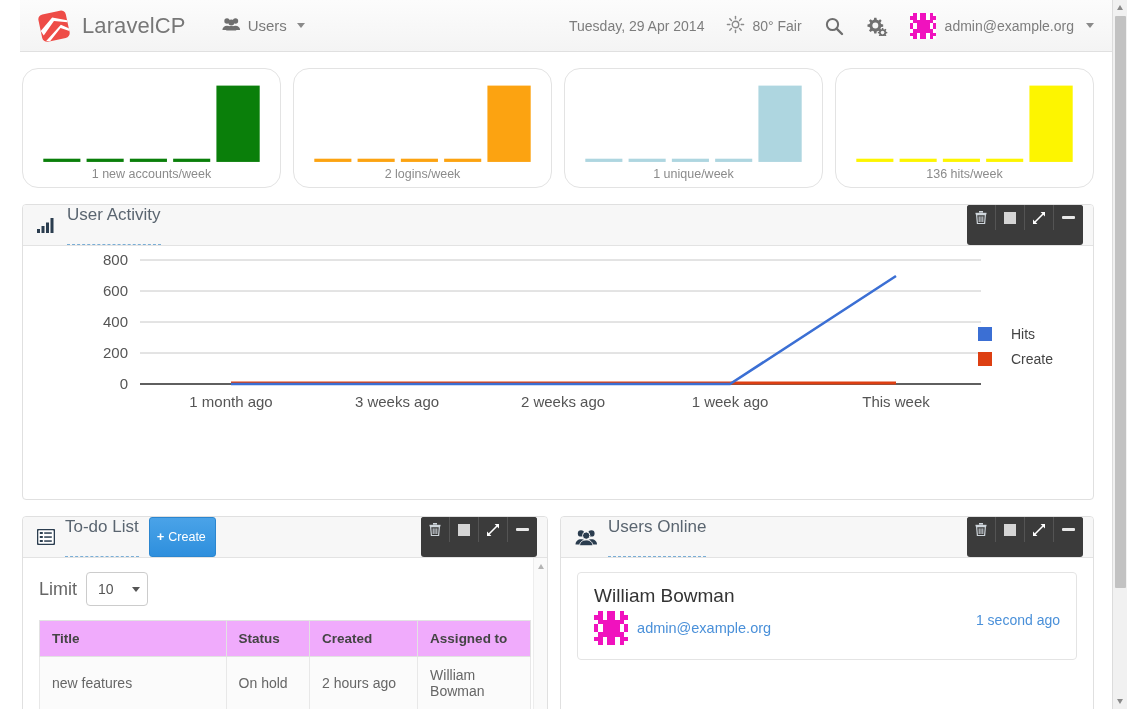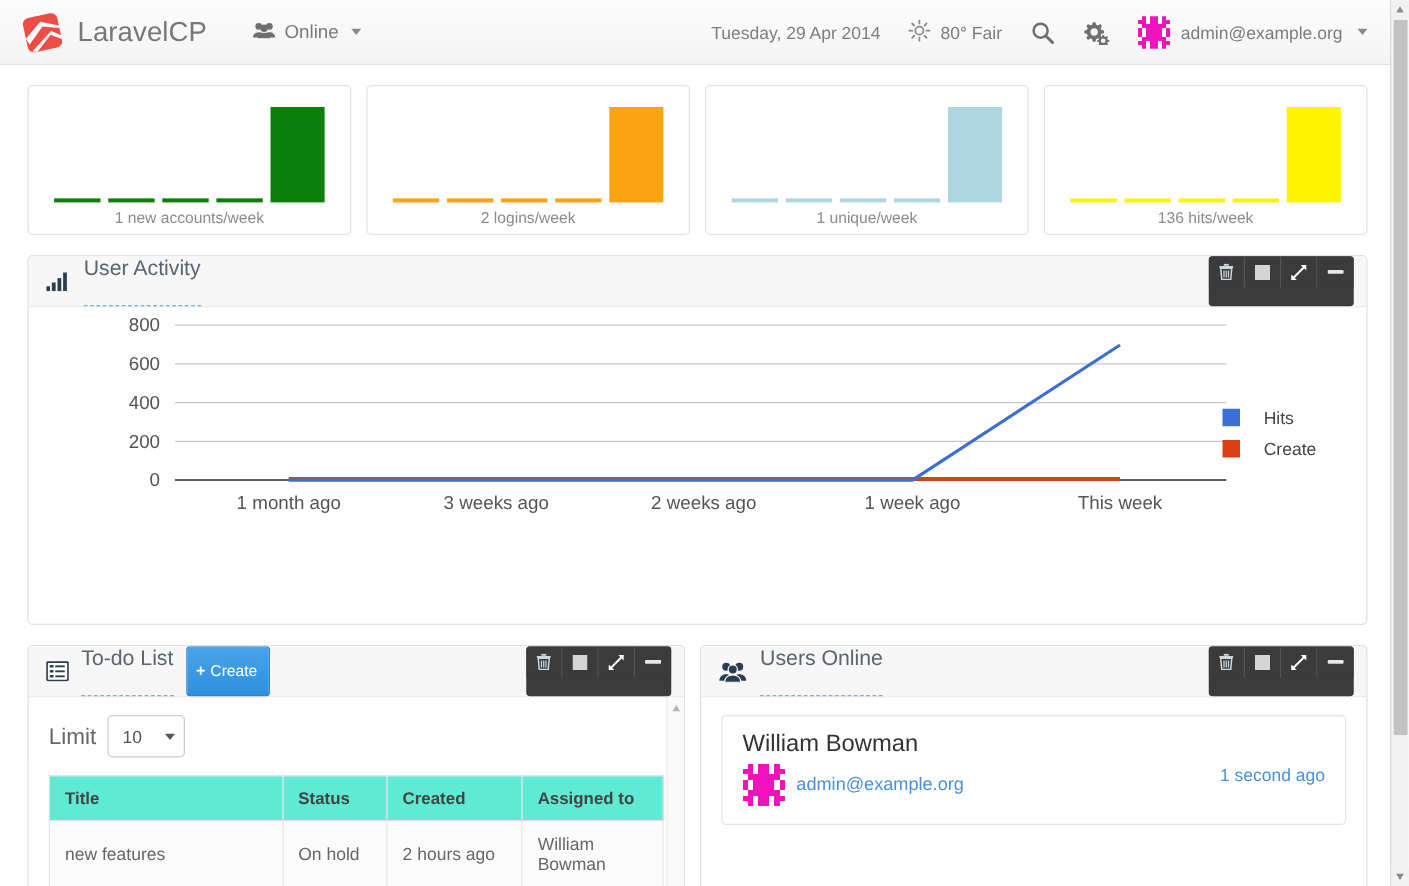--- a/index.html
+++ b/index.html
@@ -32,20 +32,21 @@
     position:absolute; left:2px; top:16px; width:11px; height:572px;
     background:#c2c2c2; border-radius:1px;
   }
 
   
   .navbar {
     height:52px; background:linear-gradient(to bottom,#fcfcfc 0%, #f4f4f4 100%);
     border-bottom:1px solid #e0e0e0;
     display:flex; padding:0 12px 0 18px;
     position:relative;
+    margin-left:20px;
   }
   .brand { display:flex; align-items:center; gap:10px; margin-right:28px; }
   .logo {
     width:34px; height:34px; position:relative; flex:none;
   }
   .brand-name { font-size:22px; color:#777; font-weight:400; letter-spacing:.1px; }
   .nav-item {
     display:flex; align-items:center; gap:7px;
     font-size:15px; color:#7a7a7a; cursor:pointer; padding:6px 8px;
   }
@@ -53,21 +54,21 @@
   .nav-right { margin-left:auto; display:flex; align-items:center; gap:22px; padding-right:6px;}
   .nav-date { font-size:14px; color:#7d7d7d; }
   .nav-weather { display:flex; align-items:center; gap:7px; font-size:14px; color:#7d7d7d; }
   .nav-icon-btn { cursor:pointer; display:flex; align-items:center; }
   .nav-user { display:flex; align-items:center; gap:9px; font-size:14px; color:#7d7d7d; cursor:pointer; }
   .identicon { image-rendering: pixelated; display:block; }
 
   
   .stats-row { display:flex; gap:12px; padding:16px 18px 0 22px; }
   .stat-box {
-    flex:1; height:120px; background:#fff; border:1px solid #e3e3e3; border-radius:4px;
+    flex:1; height:120px; background:#fff; border:1px solid #e3e3e3; border-radius:16px;
     padding:8px 10px 6px 10px; display:flex; flex-direction:column; position:relative;
   }
   .spark { flex:1; position:relative; }
   .spark svg { position:absolute; left:0; bottom:0; width:100%; height:100%; }
   .stat-label { text-align:center; font-size:12.5px; color:#8b8b8b; padding-top:4px;}
 
   
   .panel {
     background:#fff; border:1px solid #e0e0e0; border-radius:4px; margin:16px 18px 0 22px;
     position:relative;
@@ -119,21 +120,21 @@
   .search-input {
     margin-left:auto; width:202px; height:34px; border:1px solid #ddd; border-radius:4px;
     font-size:14px; color:#555; padding:0 12px; outline:none; background:#fff;
     font-family:"Liberation Sans", sans-serif;
   }
   .search-input::placeholder { color:#b0b0b0; }
 
   table.todo { width:100%; border-collapse:collapse; font-size:14px; }
   table.todo th {
     text-align:left; font-weight:bold; color:#444; font-size:13.5px;
-    padding:10px 12px; border:1px solid #e2e2e2; background:#5eead4;
+    padding:10px 12px; border:1px solid #e2e2e2; background:#f0abfc;
   }
   table.todo td {
     padding:10px 12px; border:1px solid #e8e8e8; color:#666; background:#fbfbfb;
   }
 
   .inner-scrollbar {
     position:absolute; right:0; top:41px; width:14px; bottom:0; background:#fafafa; border-left:1px solid #ededed;
   }
   .itri { position:absolute; left:3.5px; top:6px; width:0;height:0;border-left:3.5px solid transparent;border-right:3.5px solid transparent;border-bottom:5px solid #b4b4b4;}
 
@@ -170,21 +171,21 @@
       <span>
         <svg width="19" height="14" viewBox="0 0 19 14">
           <circle cx="5" cy="4" r="2.7" fill="#6f6f6f"></circle>
           <circle cx="13.5" cy="4" r="2.7" fill="#6f6f6f"></circle>
           <circle cx="9.3" cy="5.6" r="3" fill="#6f6f6f"></circle>
           <path d="M0.4 13c0-2.6 2-4.2 4.6-4.2S9.6 10.4 9.6 13z" fill="#6f6f6f"></path>
           <path d="M8.9 13c0-2.6 2-4.2 4.6-4.2S18.1 10.4 18.1 13z" fill="#6f6f6f"></path>
           <path d="M4.2 13.6c0-2.8 2.2-4.5 5-4.5s5 1.7 5 4.5z" fill="#6f6f6f"></path>
         </svg>
       </span>
-      <span>Online</span>
+      <span>Users</span>
       <span class="caret"></span>
     </div>
 
     <div class="nav-right">
       <span class="nav-date">Tuesday, 29 Apr 2014</span>
 
       <span class="nav-weather">
         <span>
           <svg width="19" height="19" viewBox="0 0 20 20">
             <circle cx="10" cy="10" r="3.4" fill="none" stroke="#8a8a8a" stroke-width="1.5"></circle>

